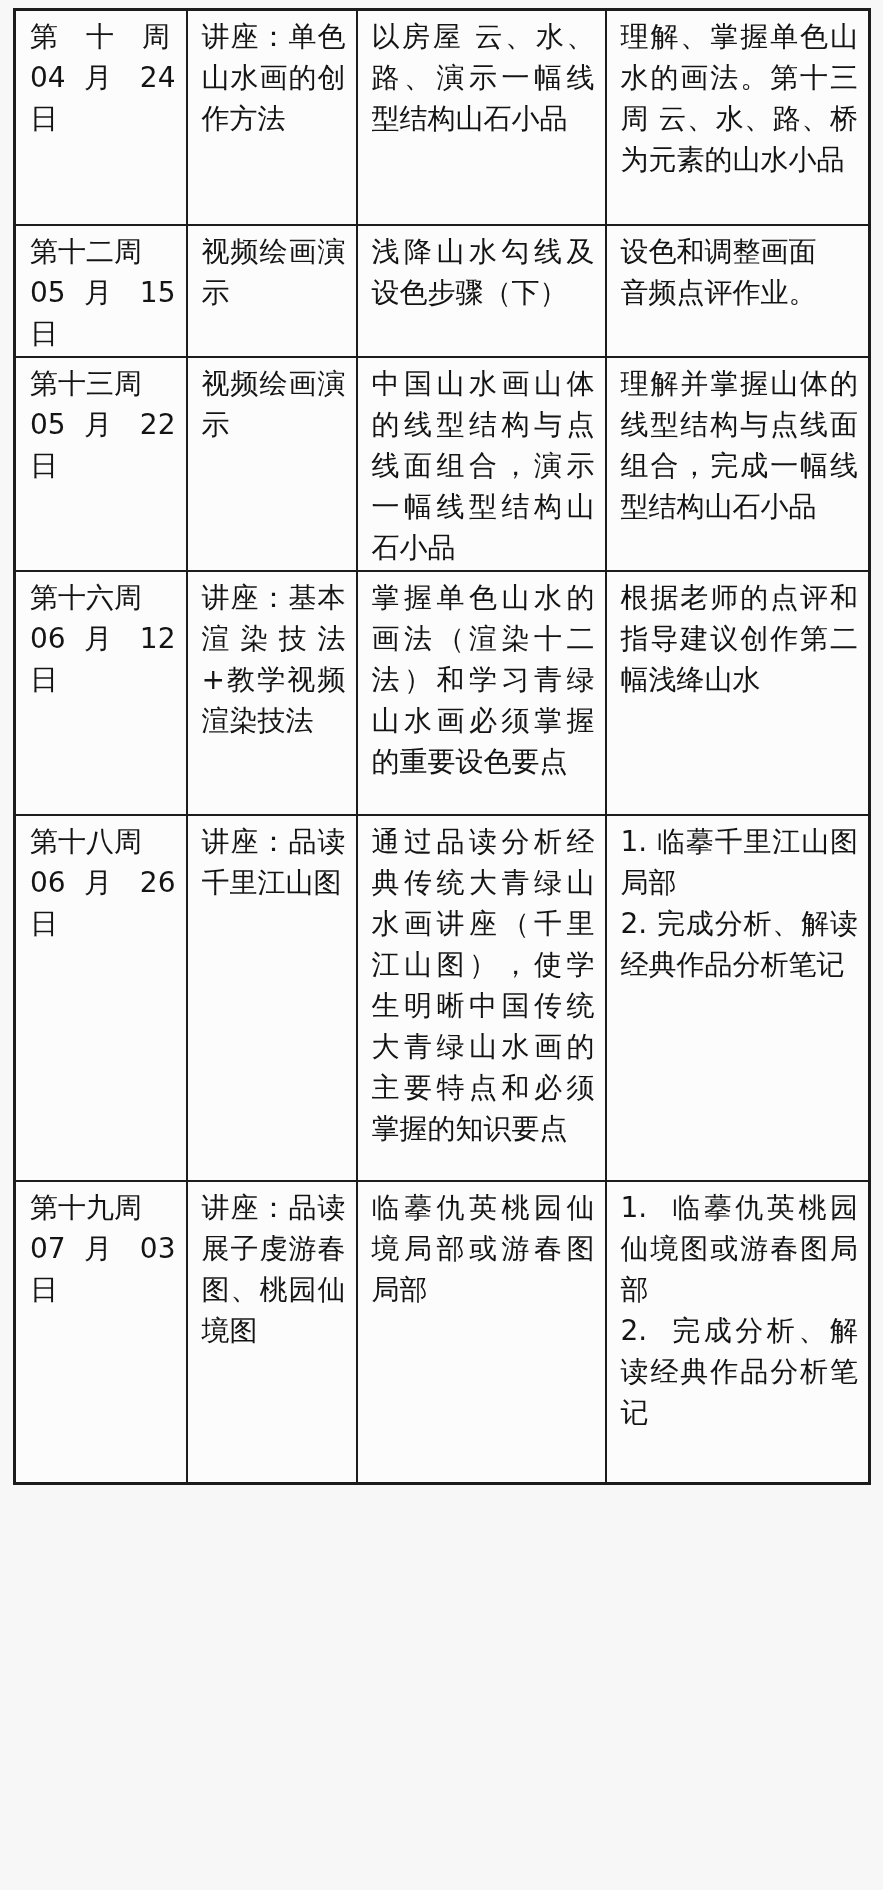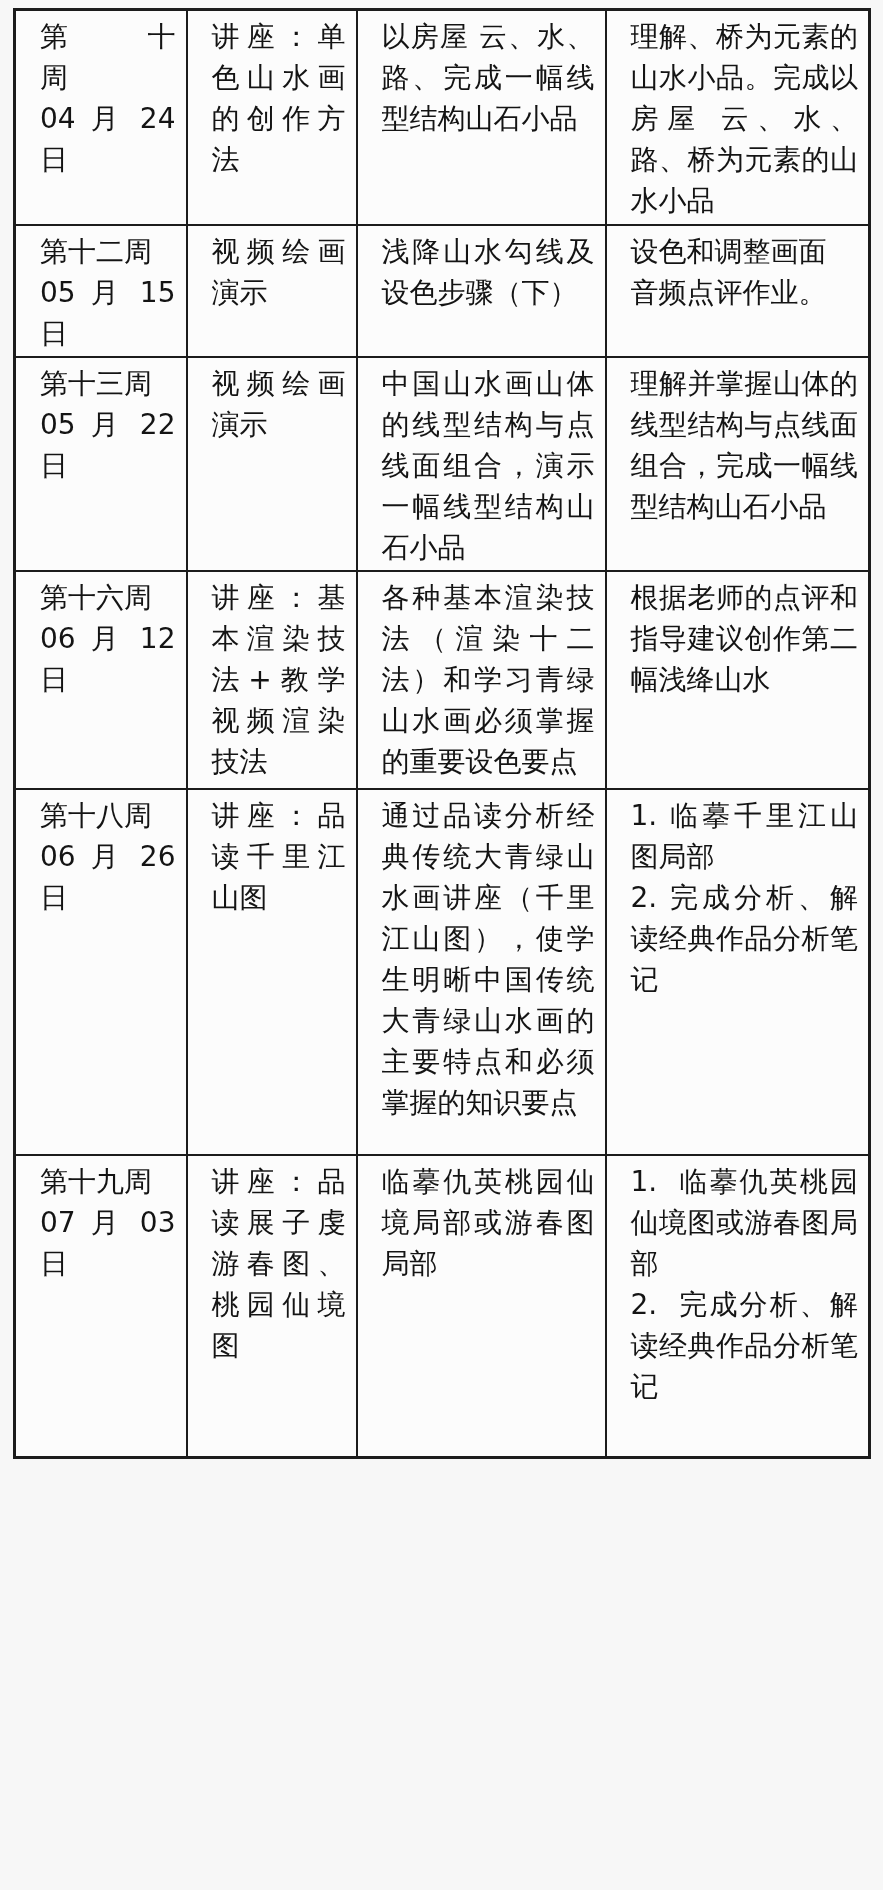--- a/index.html
+++ b/index.html
@@ -20,21 +20,21 @@
     left: 13px;
     top: 8px;
     width: 855px;
     border-collapse: collapse;
     table-layout: fixed;
     background: #fcfcfc;
   }
   table.schedule td {
     border: 2px solid #1c1c1c;
     vertical-align: top;
-    padding: 5px 10px 2px 24px;
+    padding: 5px 10px 2px 14px;
     font-size: 28px;
     line-height: 41px;
     font-weight: 500;
     color: #141414;
     white-space: pre-wrap;
     text-align: justify;
     overflow: hidden;
   }
   table.schedule {
     border: 3px solid #1c1c1c;
@@ -49,43 +49,43 @@
       <col style="width:172px">
       <col style="width:170px">
       <col style="width:249px">
       <col style="width:264px">
     </colgroup>
     <tbody>
       <tr style="height:215px">
         <td>第　十　周
 04 月 24 日</td>
         <td>讲座：单色山水画的创作方法</td>
-        <td>以房屋 云、水、路、完成一幅线型结构山石小品</td>
-        <td>理解、桥为元素的山水小品。完成以房屋 云、水、路、桥为元素的山水小品</td>
+        <td>以房屋 云、水、路、演示一幅线型结构山石小品</td>
+        <td>理解、掌握单色山水的画法。第十三周 云、水、路、桥为元素的山水小品</td>
       </tr>
       <tr style="height:92px">
         <td>第十二周
 05 月 15 日</td>
         <td>视频绘画演示</td>
         <td>浅降山水勾线及设色步骤（下）</td>
         <td>设色和调整画面
 音频点评作业。</td>
       </tr>
       <tr style="height:156px">
         <td>第十三周
 05 月 22 日</td>
         <td>视频绘画演示</td>
         <td>中国山水画山体的线型结构与点线面组合，演示一幅线型结构山石小品</td>
         <td>理解并掌握山体的线型结构与点线面组合，完成一幅线型结构山石小品</td>
       </tr>
-      <tr style="height:218px">
+      <tr style="height:244px">
         <td>第十六周
 06 月 12 日</td>
         <td>讲座：基本渲染技法+教学视频渲染技法</td>
-        <td>各种基本渲染技法（渲染十二法）和学习青绿山水画必须掌握的重要设色要点</td>
+        <td>掌握单色山水的画法（渲染十二法）和学习青绿山水画必须掌握的重要设色要点</td>
         <td>根据老师的点评和指导建议创作第二幅浅绛山水</td>
       </tr>
       <tr style="height:366px">
         <td>第十八周
 06 月 26 日</td>
         <td>讲座：品读千里江山图</td>
         <td>通过品读分析经典传统大青绿山水画讲座（千里江山图），使学生明晰中国传统大青绿山水画的主要特点和必须掌握的知识要点</td>
         <td>1. 临摹千里江山图局部
 2. 完成分析、解读经典作品分析笔记</td>
       </tr>

